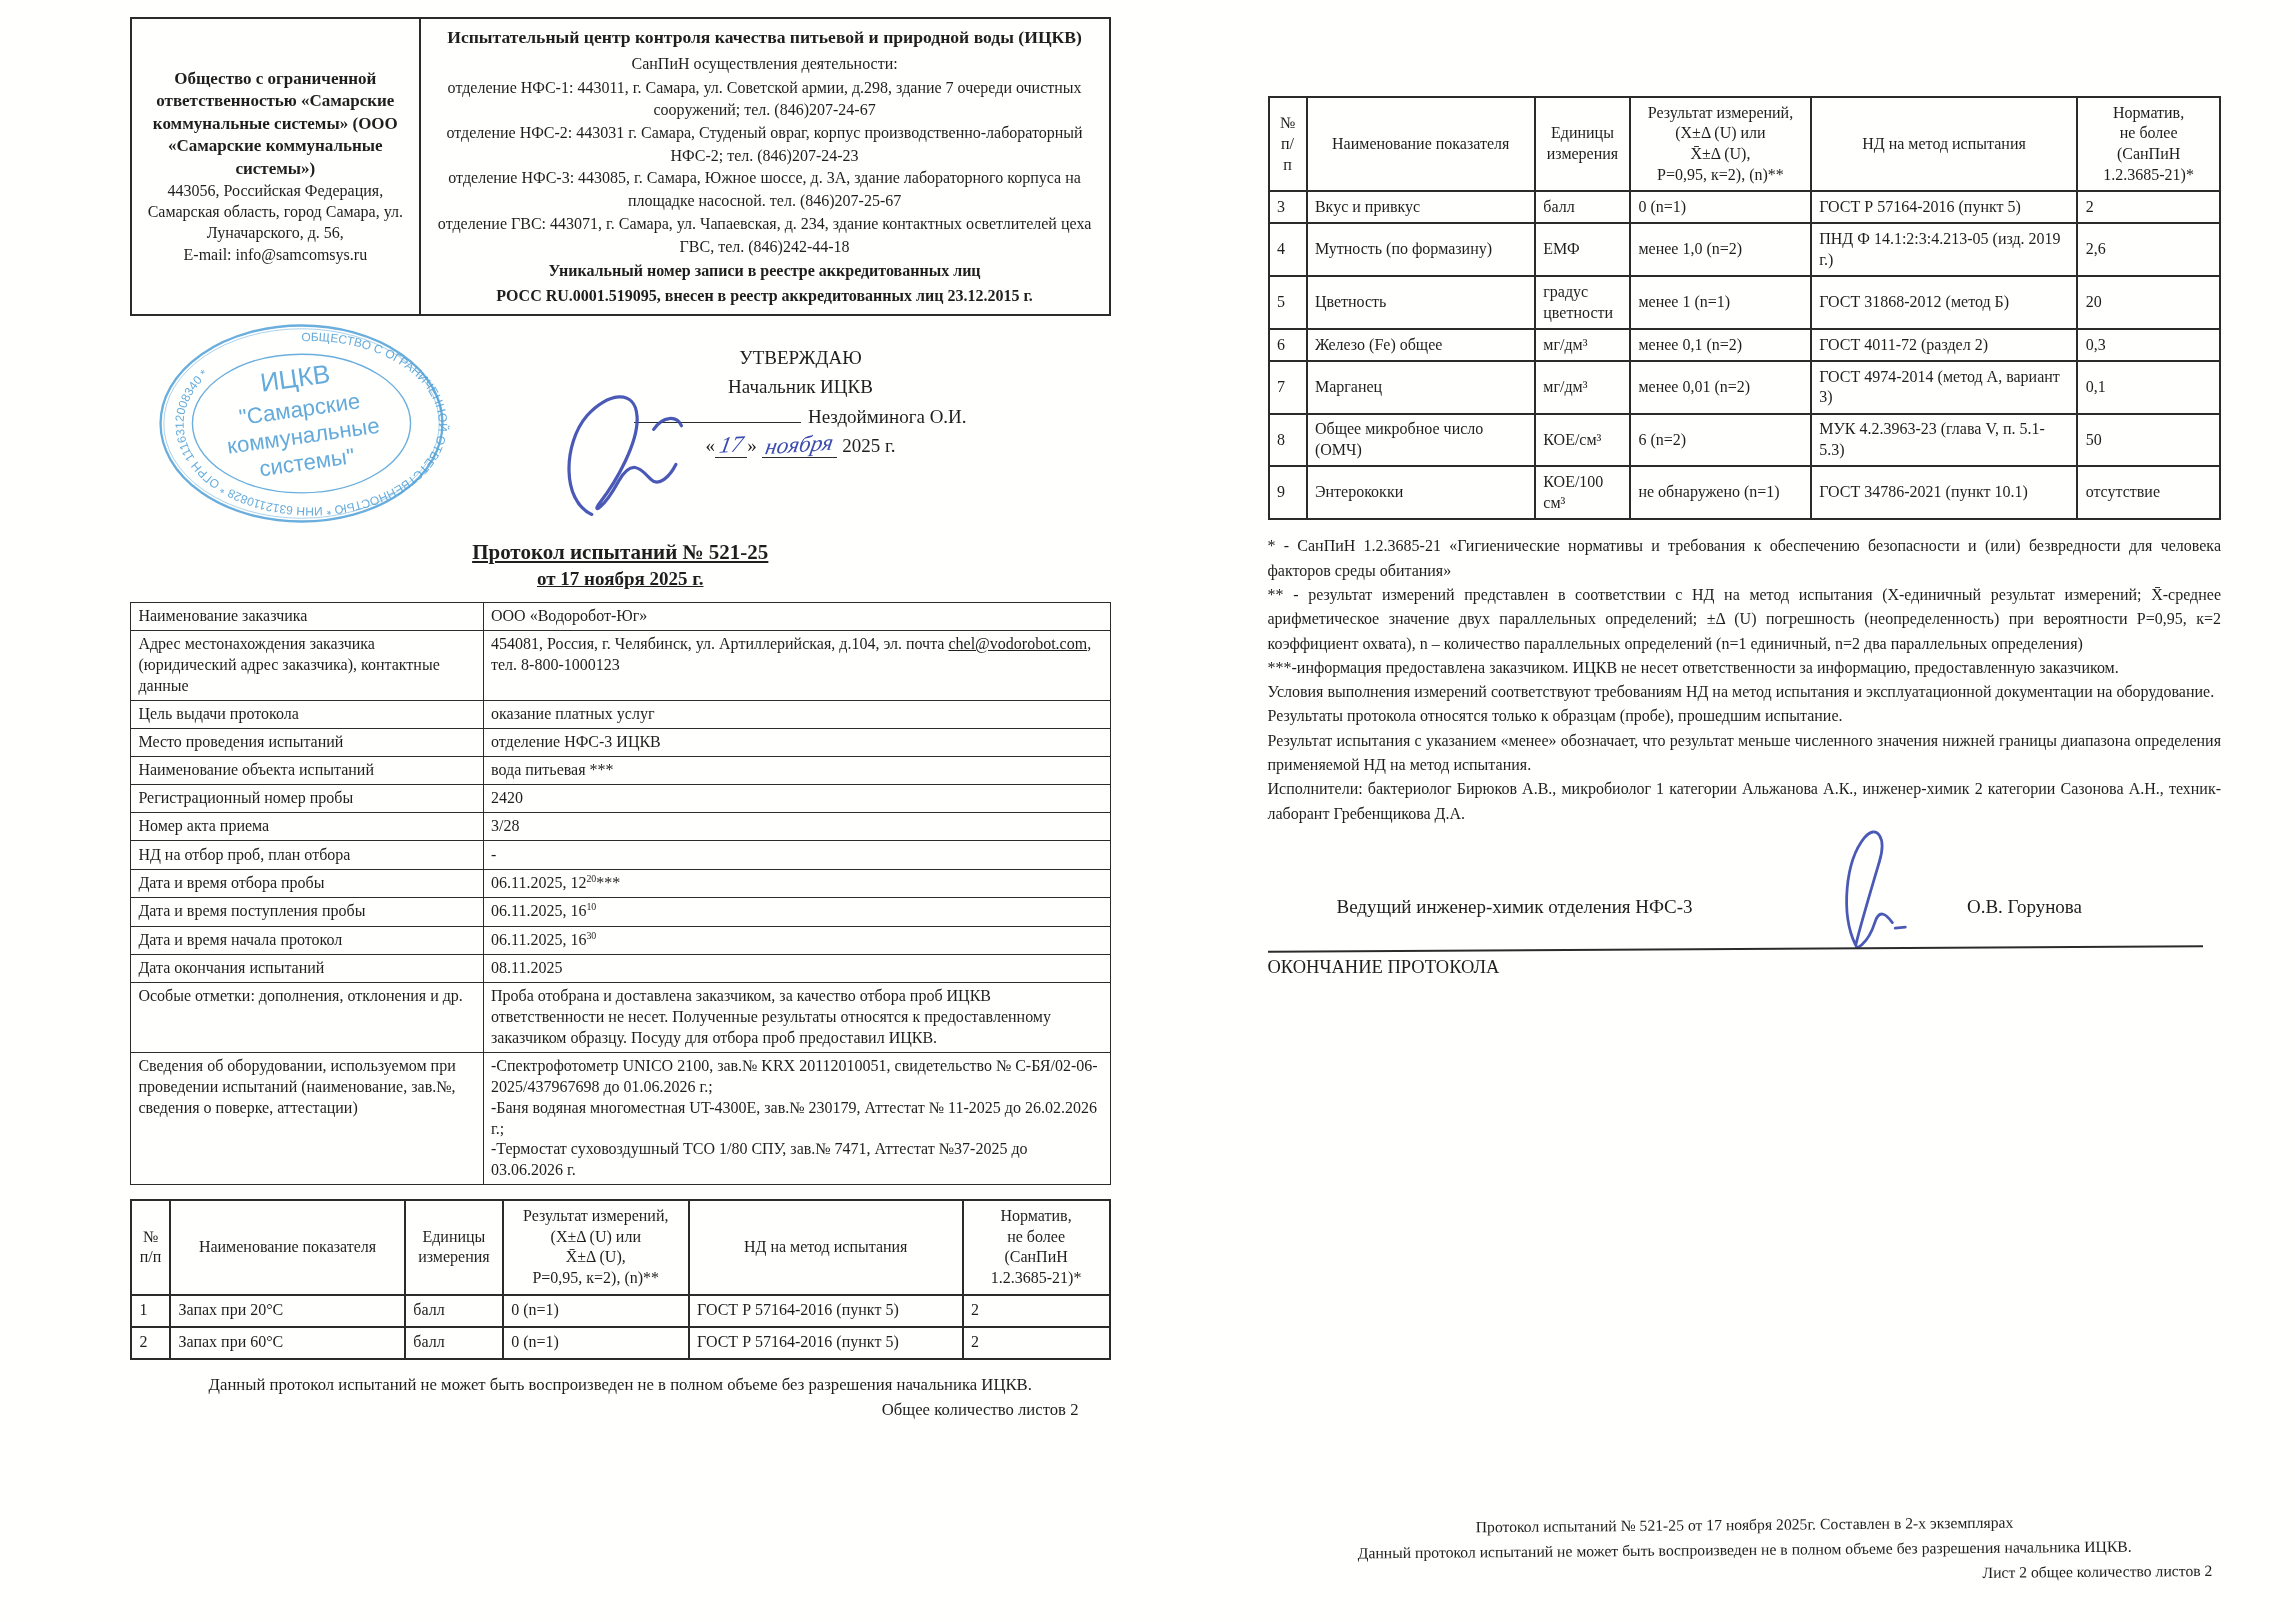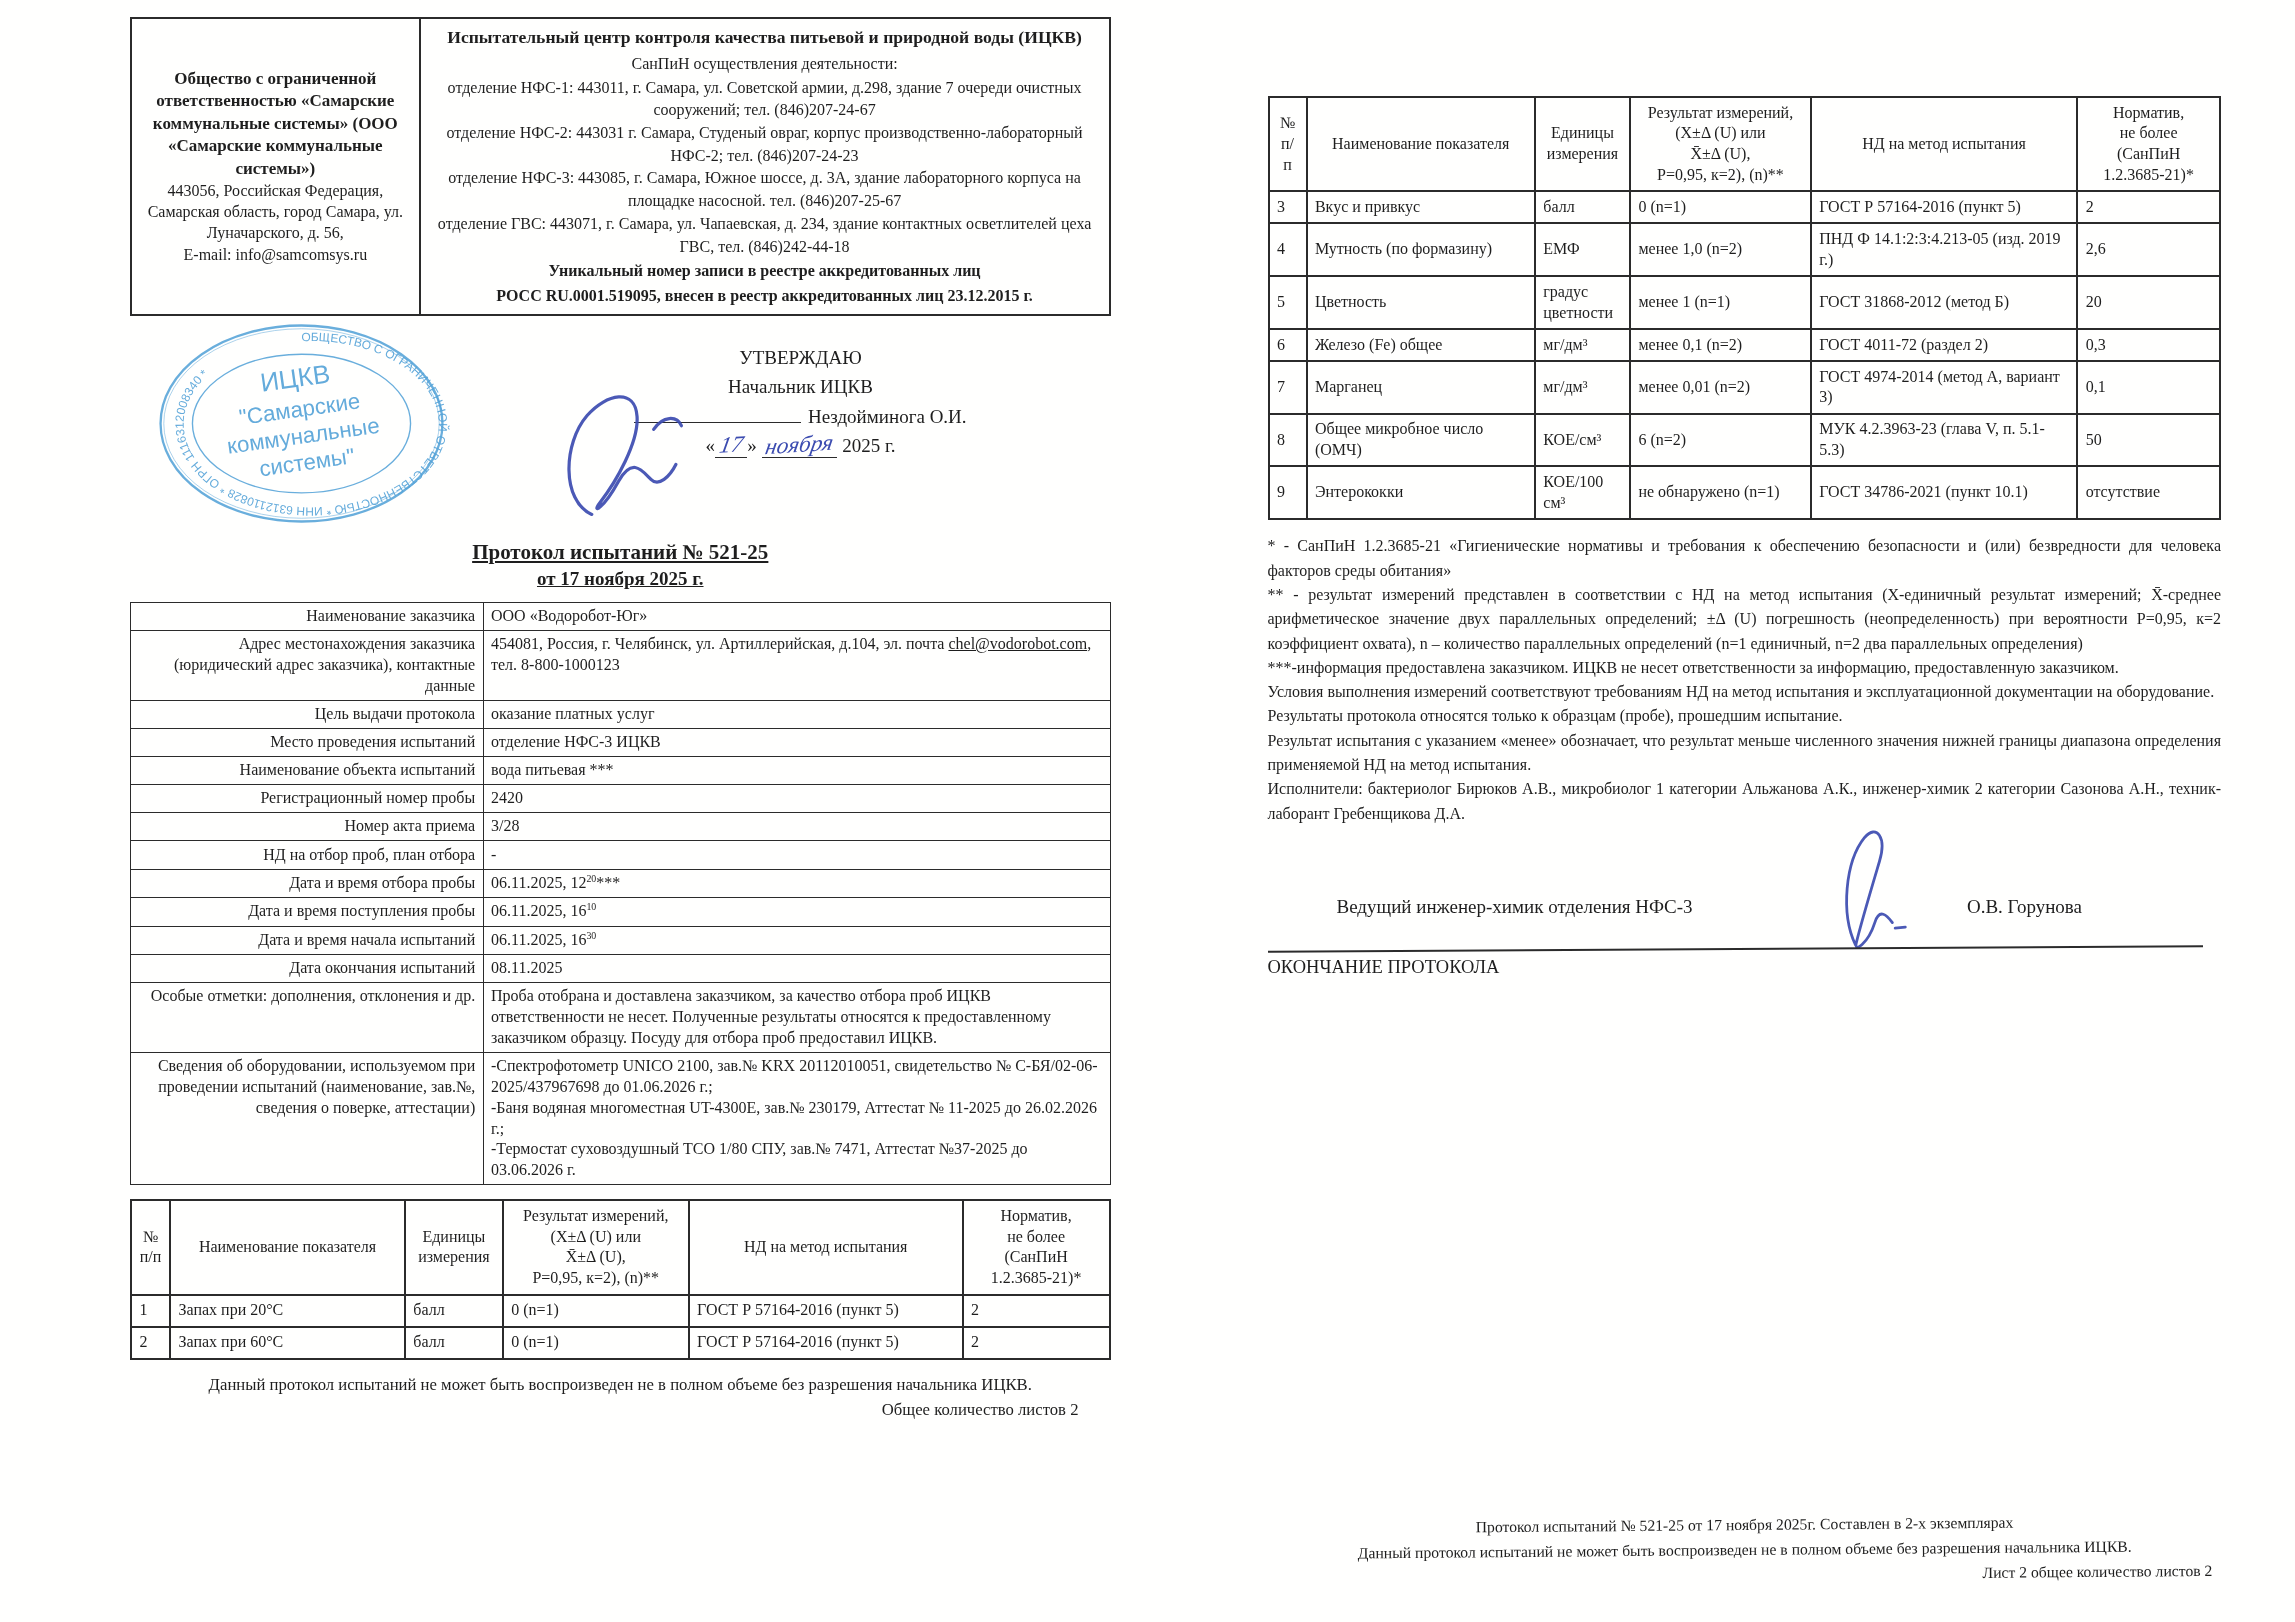--- a/index.html
+++ b/index.html
@@ -32,21 +32,21 @@
   .hw-wrap{display:inline-block;border-bottom:1.9px solid #2b2b2b;padding:0 4.6px;line-height:1.1;}
 
   
   .ptitle{text-align:center;margin-top:12px;text-decoration:underline;}
   .ptitle .t1{font-weight:bold;font-size:21px;}
   .ptitle .t2{font-weight:bold;font-size:19px;margin-top:2.8px;}
 
   
   table.info{width:100%;border-collapse:collapse;font-size:16px;margin-top:12px;line-height:1.3;}
   table.info td{border:1.9px solid #2b2b2b;padding:3.2px 7.4px;vertical-align:top;}
-  table.info td.l{width:36%;text-align:right;}
+  table.info td.l{width:36%;}
   .u{text-decoration:underline;}
   .pre{white-space:pre-line;}
   sup{font-size:0.62em;}
 
   
   table.res{width:100%;border-collapse:collapse;font-size:16px;margin-top:14px;line-height:1.3;}
   table.res th,table.res td{border:2.3px solid #2b2b2b;padding:4.6px 7.4px;vertical-align:middle;white-space:pre-line;}
   table.res th{font-weight:normal;text-align:center;}
   table.res td{text-align:left;}
   .cn{width:4%;} .cname{width:24%;} .cunit{width:10%;} .cres{width:19%;} .cmeth{width:28%;} .cnorm{width:15%;}
@@ -179,21 +179,21 @@
       </tr>
       <tr>
         <td class="l">Дата и время отбора пробы</td>
         <td><span>06.11.2025, 12</span><sup>20</sup><span>***</span></td>
       </tr>
       <tr>
         <td class="l">Дата и время поступления пробы</td>
         <td><span>06.11.2025, 16</span><sup>10</sup><span></span></td>
       </tr>
       <tr>
-        <td class="l">Дата и время начала испытаний</td>
+        <td class="l">Дата и время начала протокол</td>
         <td><span>06.11.2025, 16</span><sup>30</sup><span></span></td>
       </tr>
       <tr>
         <td class="l">Дата окончания испытаний</td>
         <td>08.11.2025</td>
       </tr>
       <tr>
         <td class="l">Особые отметки: дополнения, отклонения и др.</td>
         <td>Проба отобрана и доставлена заказчиком, за качество отбора проб ИЦКВ ответственности не несет. Полученные результаты относятся к предоставленному заказчиком образцу. Посуду для отбора проб предоставил ИЦКВ.</td>
       </tr>

